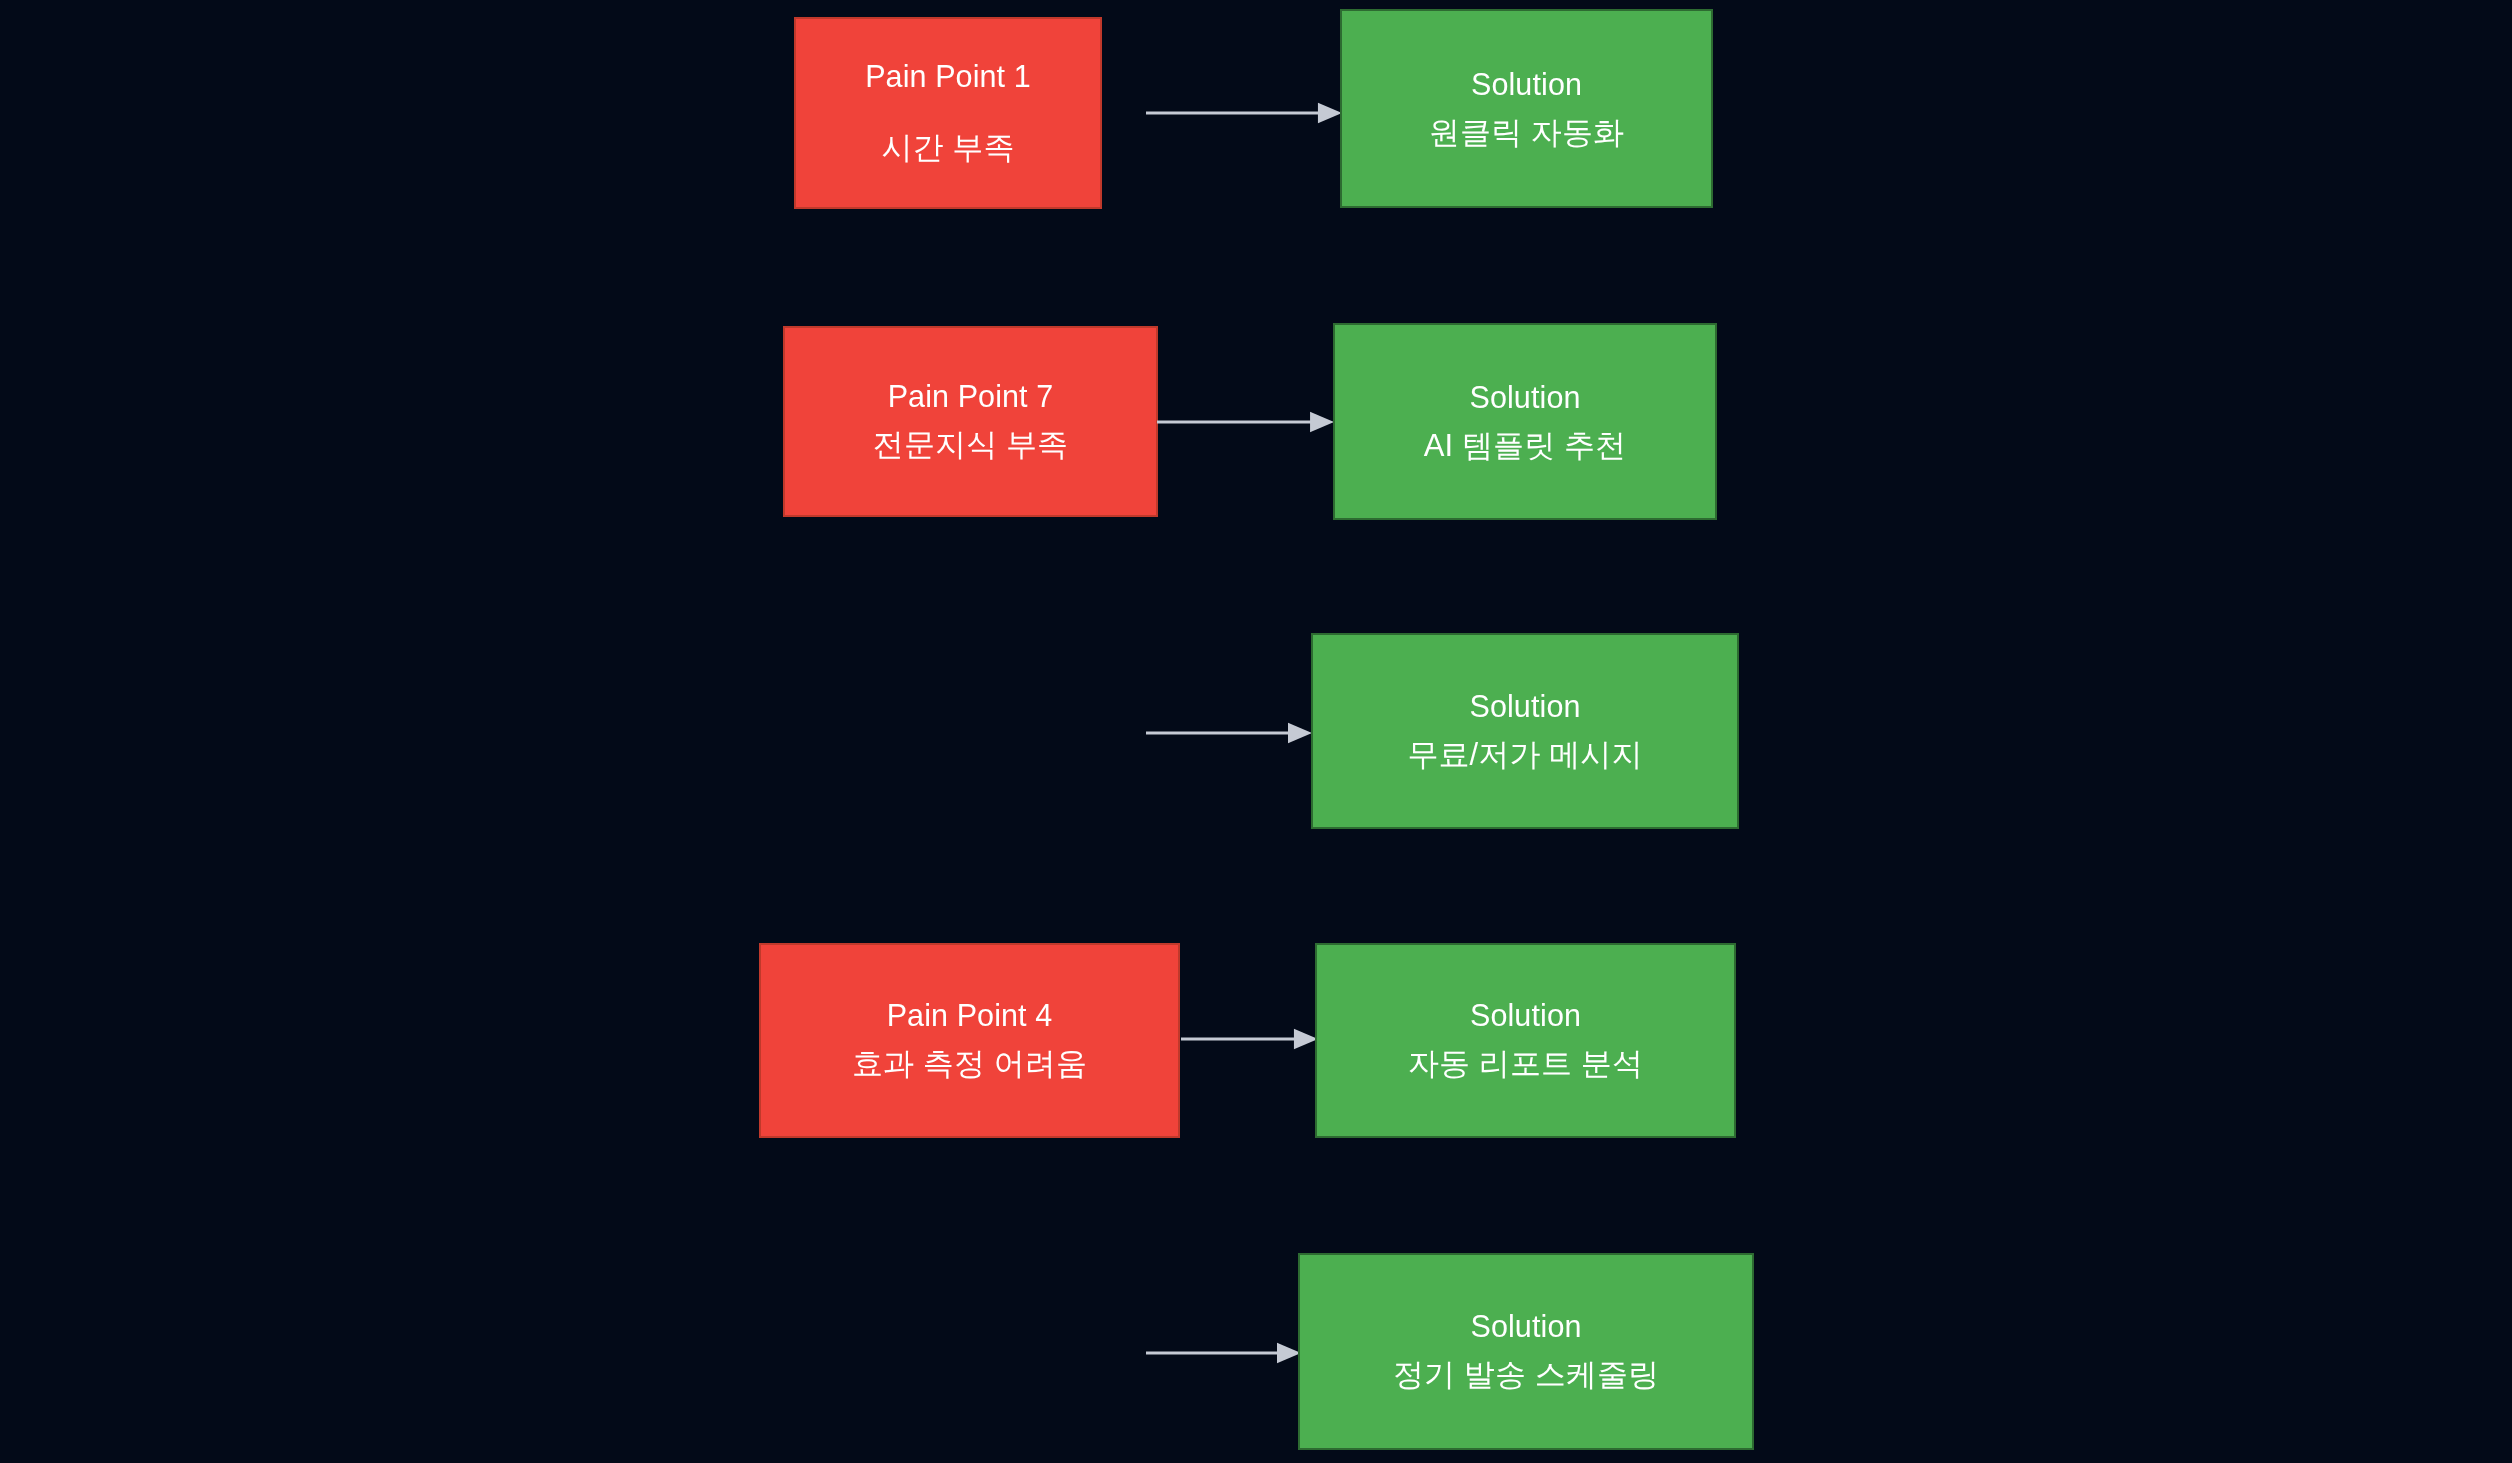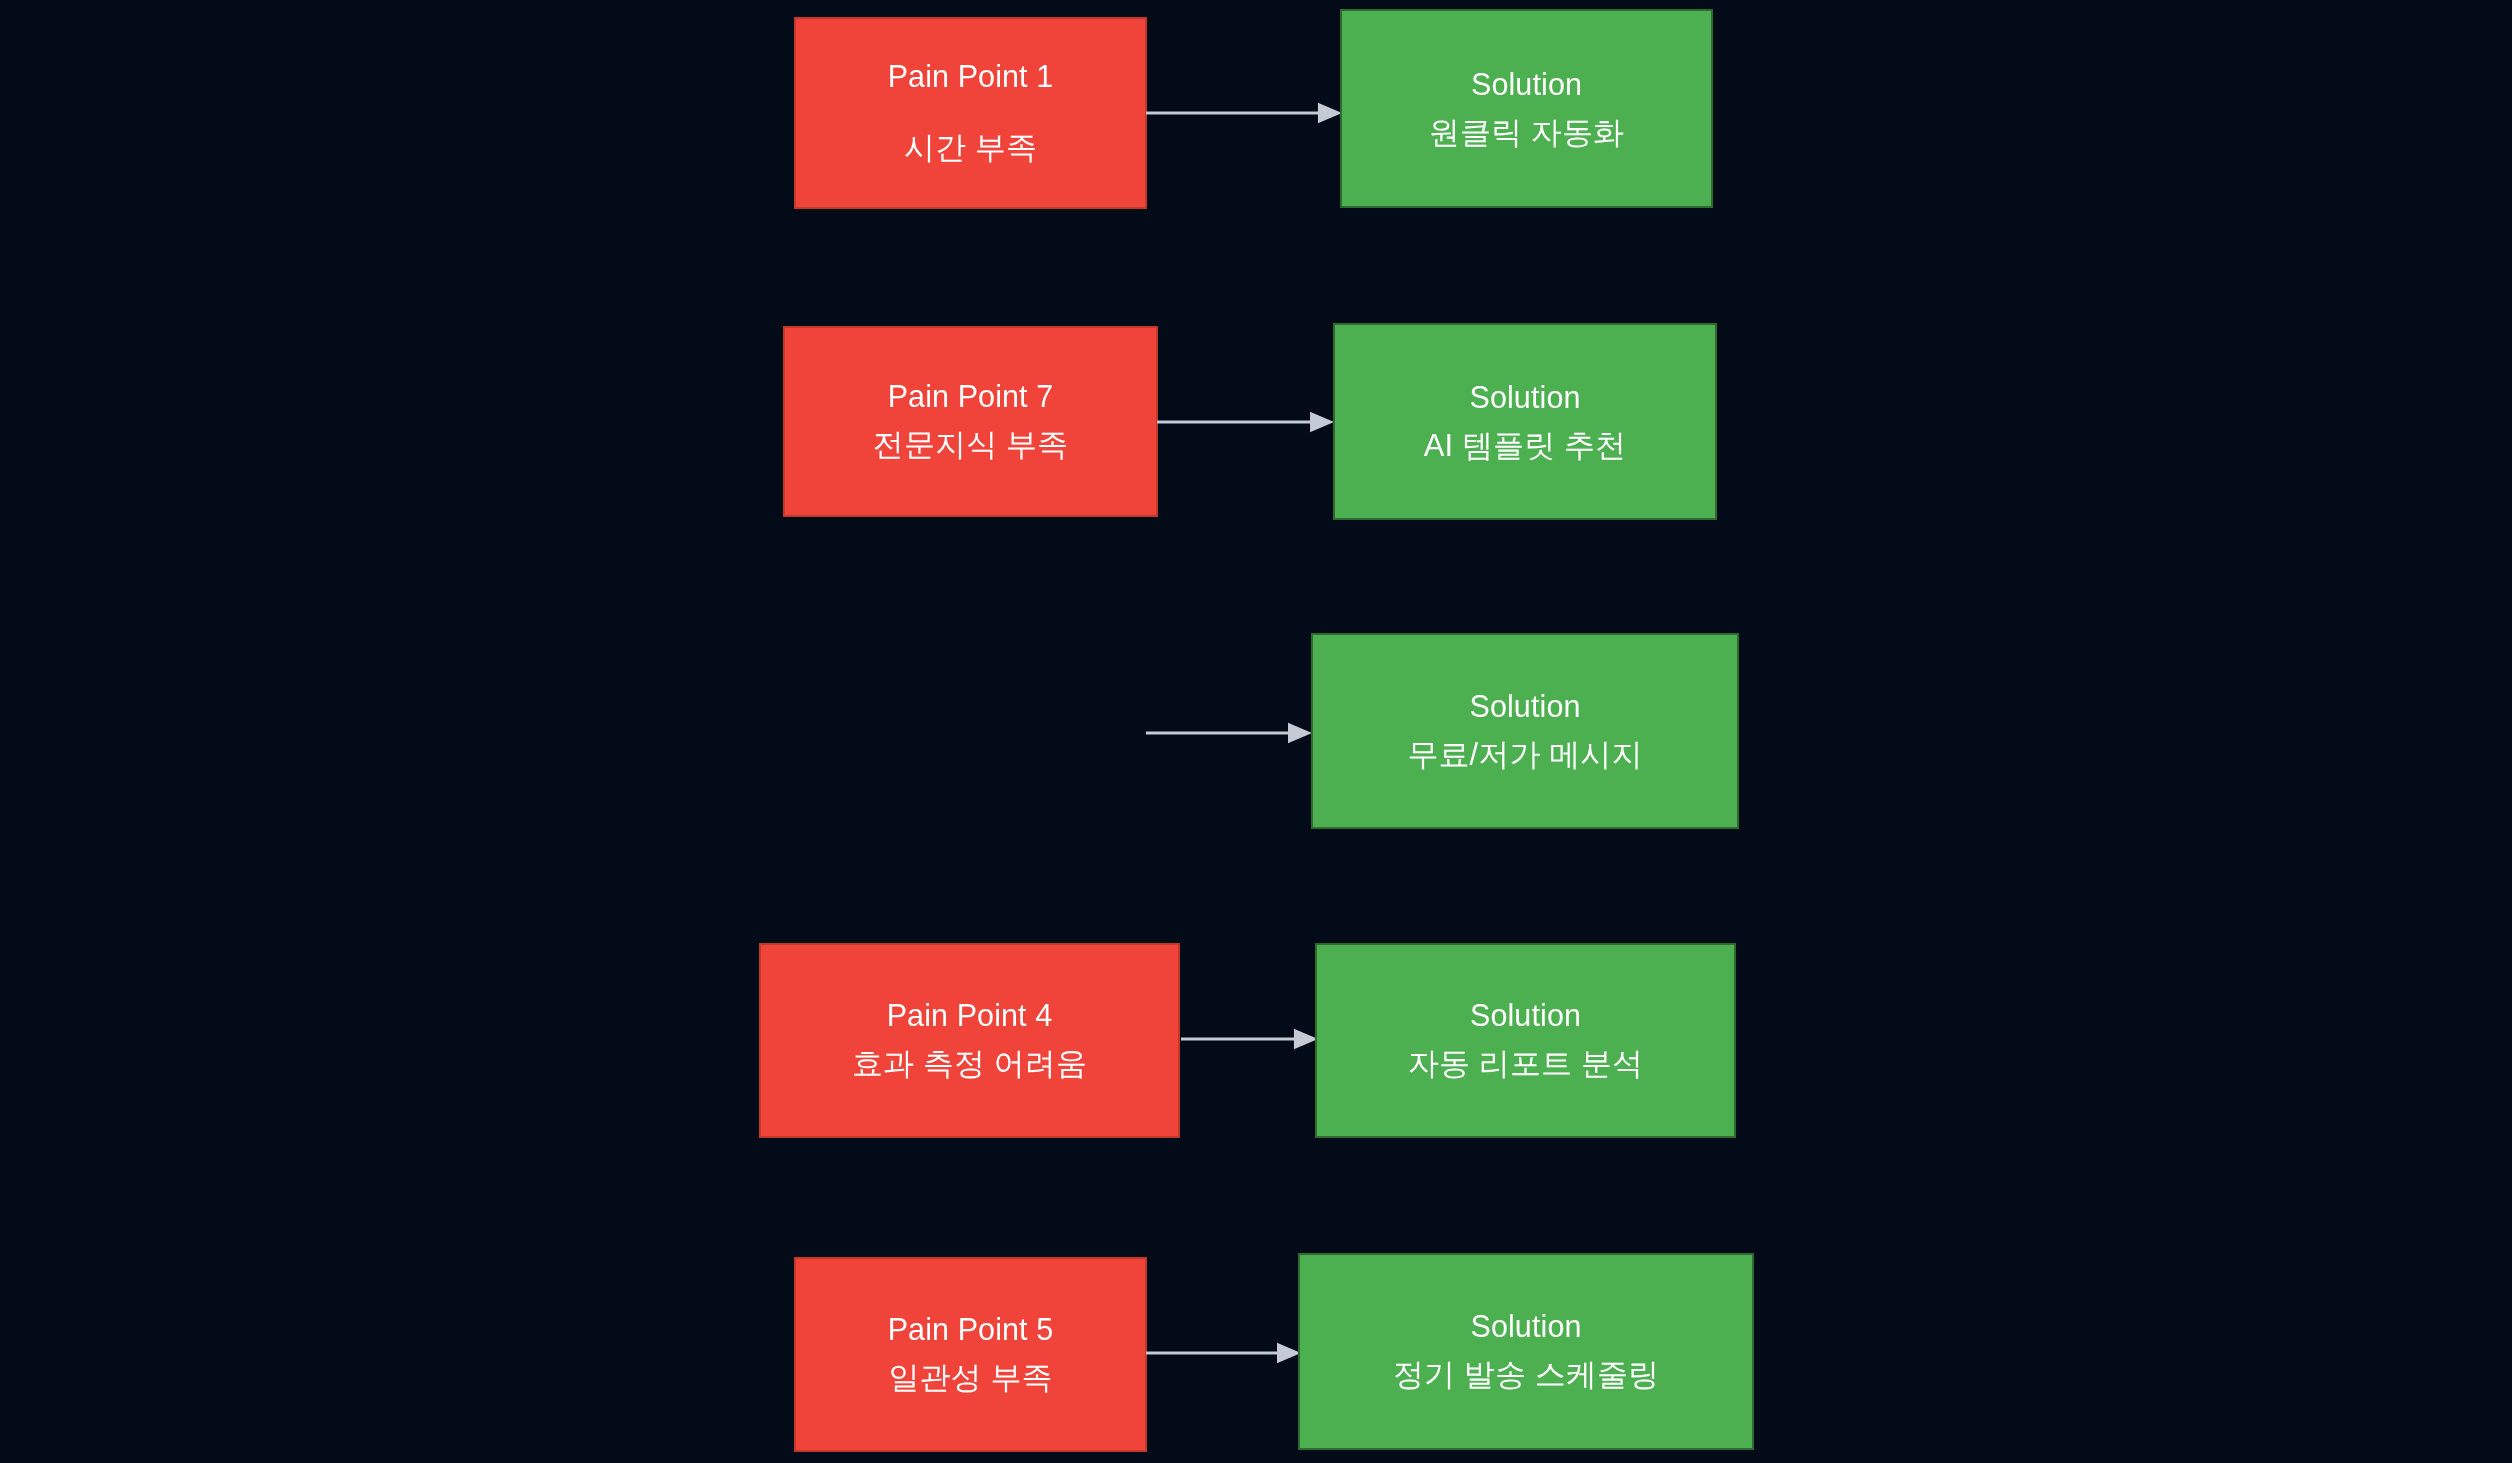--- a/index.html
+++ b/index.html
@@ -68,21 +68,21 @@
     height: 100%;
     overflow: visible;
   }
 </style>
 </head>
 <body>
 
 <div id="canvas">
 
   <div class="flow-row" style="top:0px;height:222px;">
-    <div class="node pain" style="left:794px; top:16.6px; width:353px; height:192px;gap:23px;">
+    <div class="node pain" style="left:794px; top:16.6px; width:308px; height:192px;gap:23px;">
       <span class="node-title">Pain Point 1</span>
       <span class="node-sub">시간 부족</span>
     </div>
     <div class="connector" style="left:1146px; top:99px; width:196px;">
       <svg viewBox="0 0 212 30" preserveAspectRatio="none">
         <line x1="0" y1="15" x2="188" y2="15" stroke="#c5cad4" stroke-width="3"></line>
         <polygon points="186,4 212,15 186,26" fill="#c5cad4"></polygon>
       </svg>
     </div>
     <div class="node solution" style="left:1340px; top:9.2px; width:373px; height:199px;">
@@ -132,24 +132,20 @@
         <polygon points="122,4 148,15 122,26" fill="#c5cad4"></polygon>
       </svg>
     </div>
     <div class="node solution" style="left:1315px; top:11px; width:421px; height:195px;">
       <span class="node-title">Solution</span>
       <span class="node-sub">자동 리포트 분석</span>
     </div>
   </div>
 
   <div class="flow-row" style="top:1242px;height:222px;">
-    <div class="node pain" style="left:794px; top:14.8px; width:353px; height:195px;">
-      <span class="node-title">Pain Point 5</span>
-      <span class="node-sub">일관성 부족</span>
-    </div>
     <div class="connector" style="left:1146px; top:97px; width:155px;">
       <svg viewBox="0 0 168 30" preserveAspectRatio="none">
         <line x1="0" y1="15" x2="144" y2="15" stroke="#c5cad4" stroke-width="3"></line>
         <polygon points="142,4 168,15 142,26" fill="#c5cad4"></polygon>
       </svg>
     </div>
     <div class="node solution" style="left:1298px; top:11px; width:456px; height:197px;">
       <span class="node-title">Solution</span>
       <span class="node-sub">정기 발송 스케줄링</span>
     </div>

